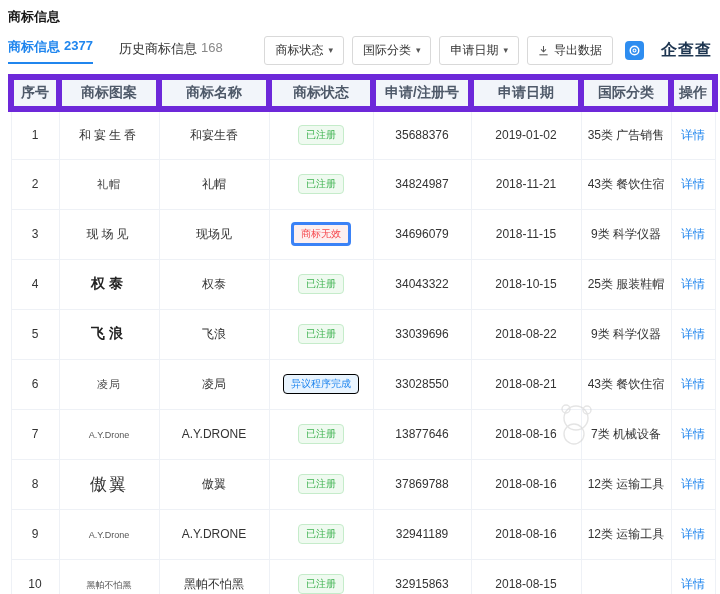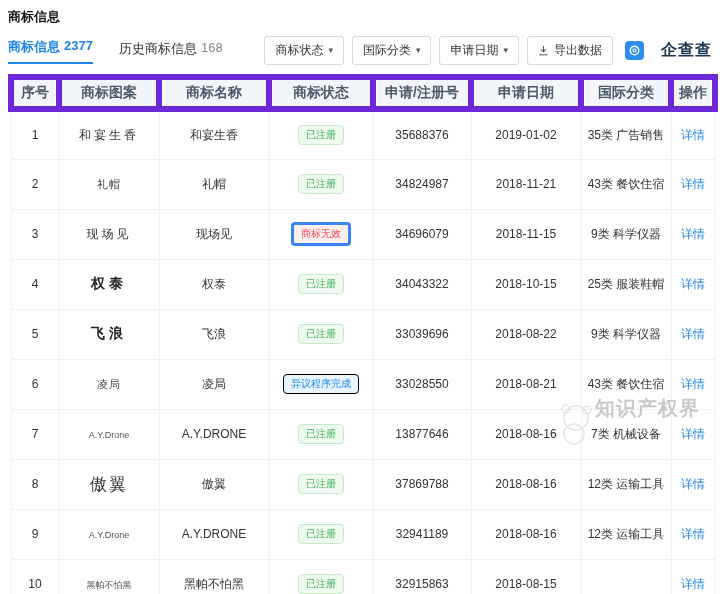--- a/index.html
+++ b/index.html
@@ -237,16 +237,15 @@
       </tbody>
   </table>
 
   <div class="watermark">
     <svg class="wm-doodle" width="52" height="50" viewBox="0 0 52 50">
       <circle cx="22" cy="20" r="12" stroke="#cfcfcf" stroke-width="1.4" fill="none"></circle>
       <circle cx="12" cy="11" r="4" stroke="#cfcfcf" stroke-width="1.4" fill="none"></circle>
       <circle cx="33" cy="12" r="4" stroke="#cfcfcf" stroke-width="1.4" fill="none"></circle>
       <circle cx="20" cy="36" r="10" stroke="#cfcfcf" stroke-width="1.4" fill="none"></circle>
     </svg>
-    <span class="wm-text">知识产权界</span>
   </div>
 
 </div>
 
 </body></html>

